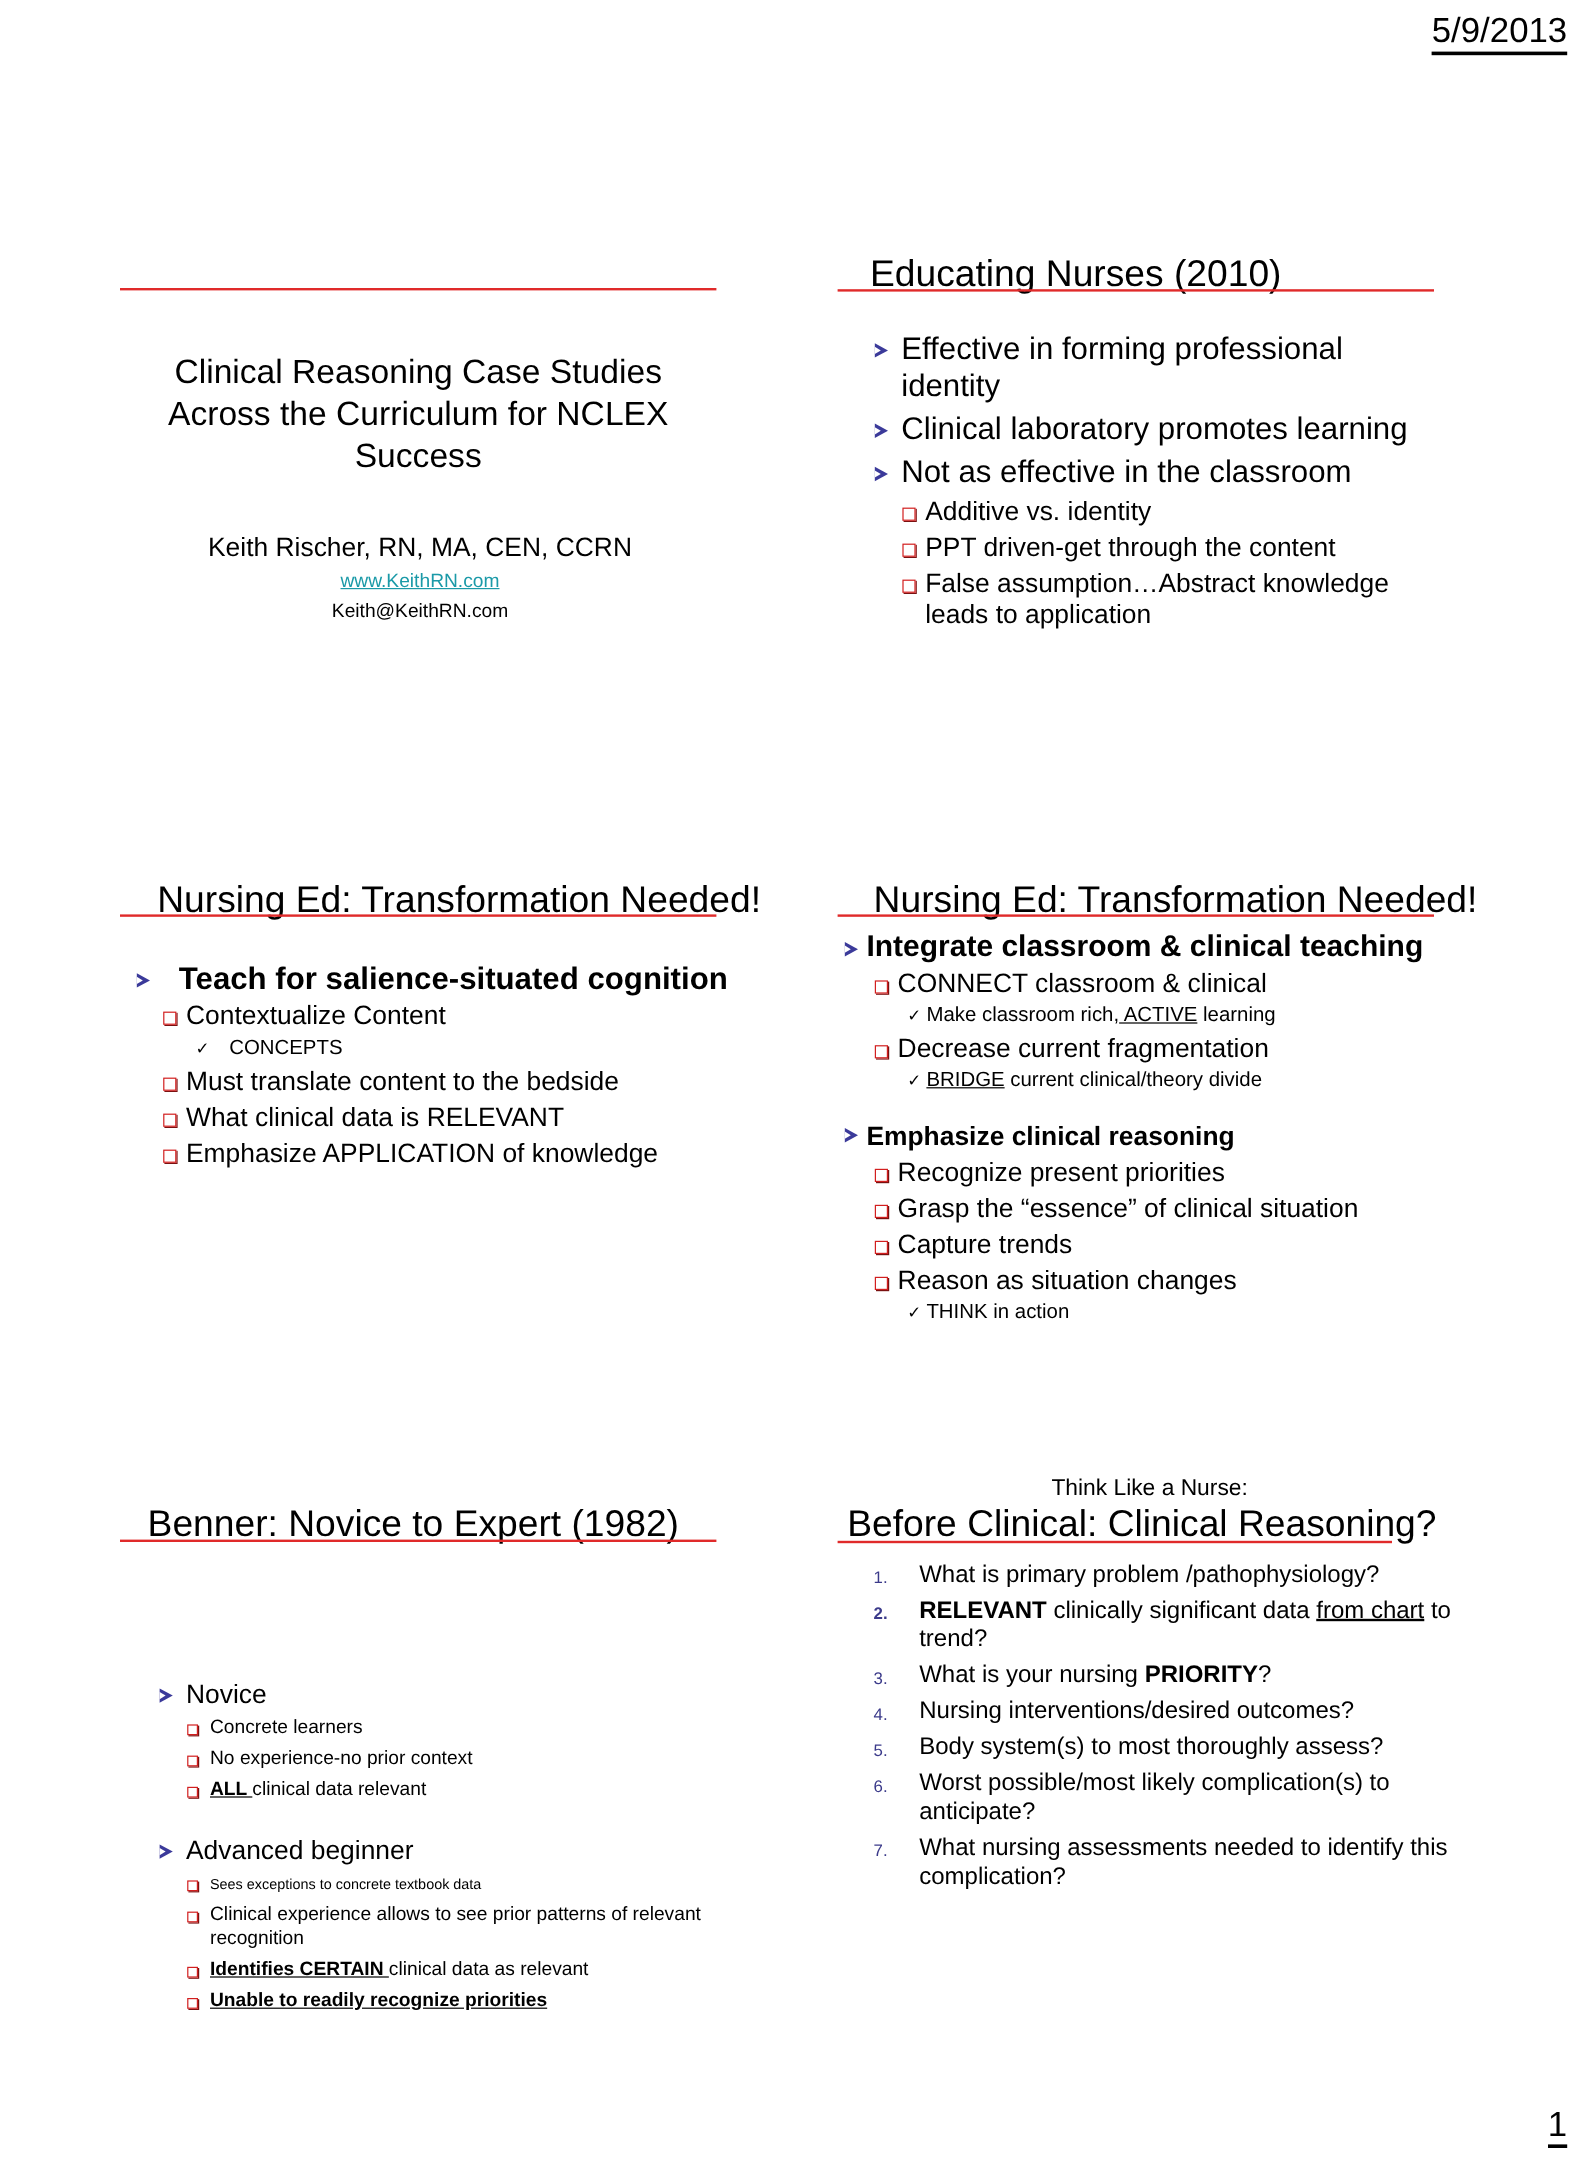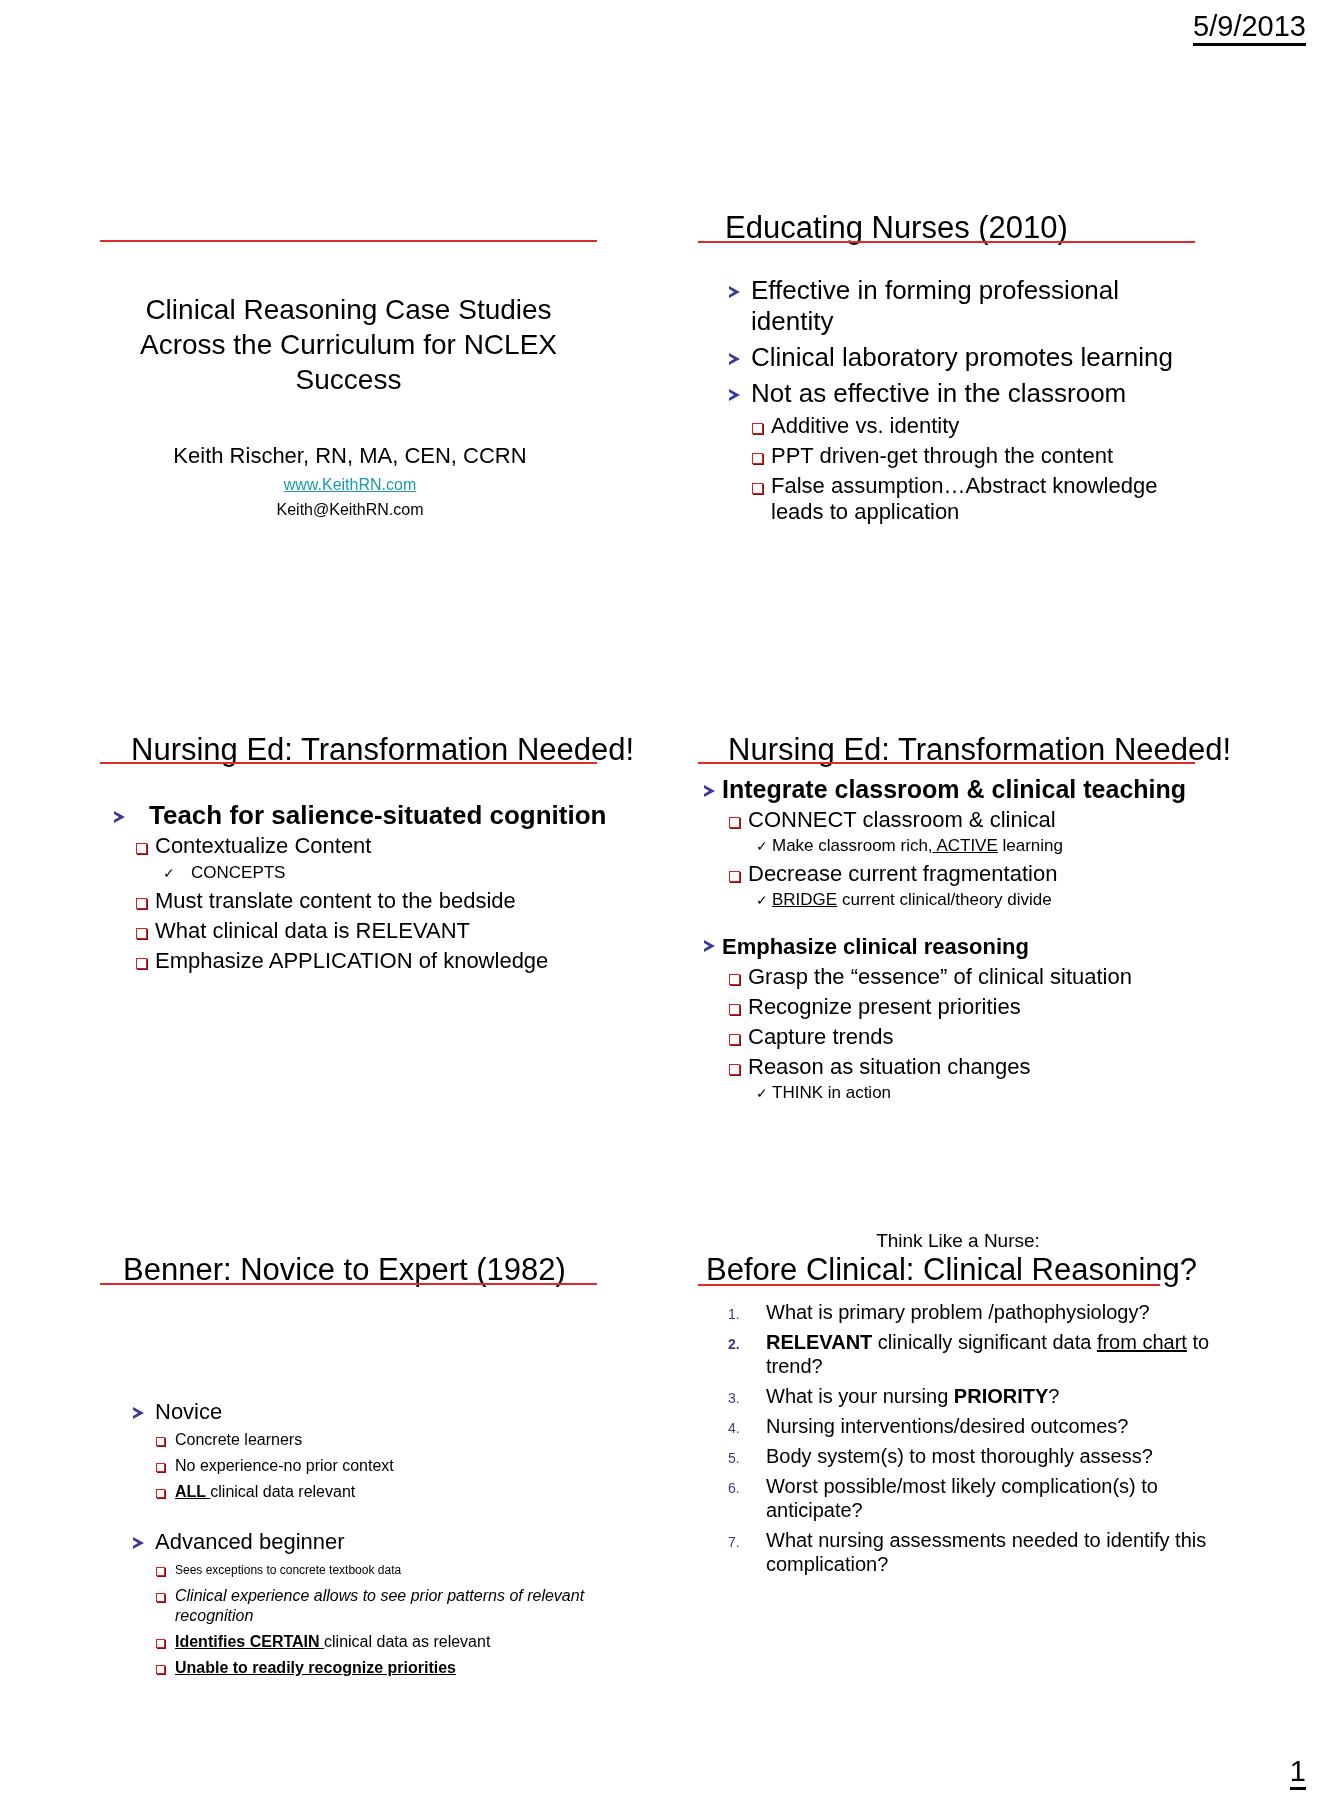--- a/index.html
+++ b/index.html
@@ -116,22 +116,22 @@
           <li class="l2"><span class="sq"></span><span>CONNECT classroom &amp; clinical</span>
             <div class="l3" style="padding-left:24px; margin-top:2px;"><span class="chk" style="left:8px;">✓</span><span>Make classroom rich,</span><span class="u"> ACTIVE</span><span> learning</span></div>
           </li>
           <li class="l2"><span class="sq"></span><span>Decrease current fragmentation</span>
             <div class="l3" style="padding-left:24px; margin-top:2px;"><span class="chk" style="left:8px;">✓</span><span class="u">BRIDGE</span><span> current clinical/theory divide</span></div>
           </li>
         </ul>
       </li>
       <li class="l1 bold" style="font-size:22px; padding-left:20px; margin-top:20px;"><span class="arrow" style="top:9px;"></span><span>Emphasize clinical reasoning</span>
         <ul class="ul" style="margin-top:2px; margin-left:6px; font-weight:normal;">
+          <li class="l2"><span class="sq"></span><span>Recognize present priorities</span></li>
           <li class="l2"><span class="sq"></span><span>Grasp the “essence” of clinical situation</span></li>
-          <li class="l2"><span class="sq"></span><span>Recognize present priorities</span></li>
           <li class="l2"><span class="sq"></span><span>Capture trends</span></li>
           <li class="l2"><span class="sq"></span><span>Reason as situation changes</span>
             <div class="l3" style="padding-left:24px; margin-top:2px;"><span class="chk" style="left:8px;">✓</span><span>THINK in action</span></div>
           </li>
         </ul>
       </li>
     </ul>
   </div>
 </div>
 
@@ -143,21 +143,21 @@
       <li class="l1" style="font-size:22px; line-height:28px;"><span class="arrow" style="top:9px;"></span><span>Novice</span>
         <ul class="ul" style="margin-top:4px;">
           <li class="l2" style="font-size:16px; line-height:20px; margin-bottom:6px;"><span class="sq"></span><span>Concrete learners</span></li>
           <li class="l2" style="font-size:16px; line-height:20px; margin-bottom:6px;"><span class="sq"></span><span>No experience-no prior context</span></li>
           <li class="l2" style="font-size:16px; line-height:20px; margin-bottom:6px;"><span class="sq"></span><span class="b u">ALL </span><span>clinical data relevant</span></li>
         </ul>
       </li>
       <li class="l1" style="font-size:22px; line-height:28px; margin-top:26px;"><span class="arrow" style="top:9px;"></span><span>Advanced beginner</span>
         <ul class="ul" style="margin-top:4px;">
           <li class="l2" style="font-size:12px; line-height:20px; margin-bottom:6px;"><span class="sq"></span><span>Sees exceptions to concrete textbook data</span></li>
-          <li class="l2" style="font-size:16px; line-height:20px; margin-bottom:6px;font-style:italic;"><span class="sq"></span><span>Clinical experience allows to see prior patterns of relevant recognition</span></li>
+          <li class="l2" style="font-size:16px; line-height:20px; margin-bottom:6px;"><span class="sq"></span><span>Clinical experience allows to see prior patterns of relevant recognition</span></li>
           <li class="l2" style="font-size:16px; line-height:20px; margin-bottom:6px;"><span class="sq"></span><span class="b u">Identifies CERTAIN </span><span>clinical data as relevant</span></li>
           <li class="l2" style="font-size:16px; line-height:20px; margin-bottom:6px;"><span class="sq"></span><span class="b u">Unable to readily recognize priorities</span><span></span></li>
         </ul>
       </li>
     </ul>
   </div>
 </div>
 
 <div>
   <div style="position:absolute; left:698px; top:1230px; width:520px; text-align:center; font-size:19px;">Think Like a Nurse:</div>

